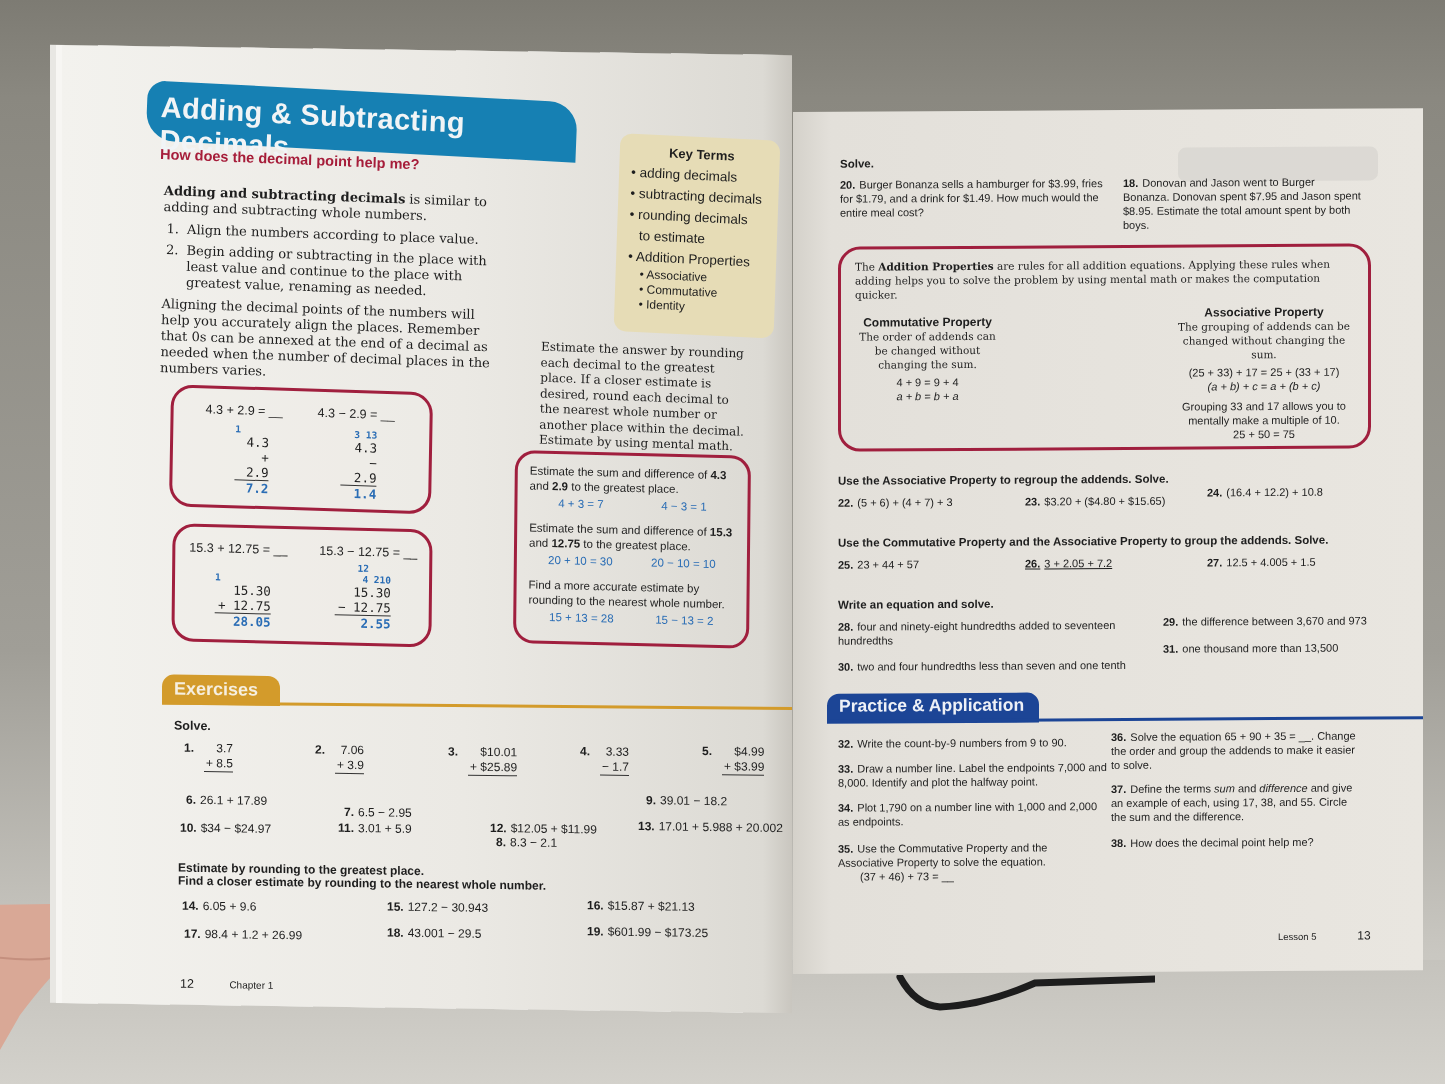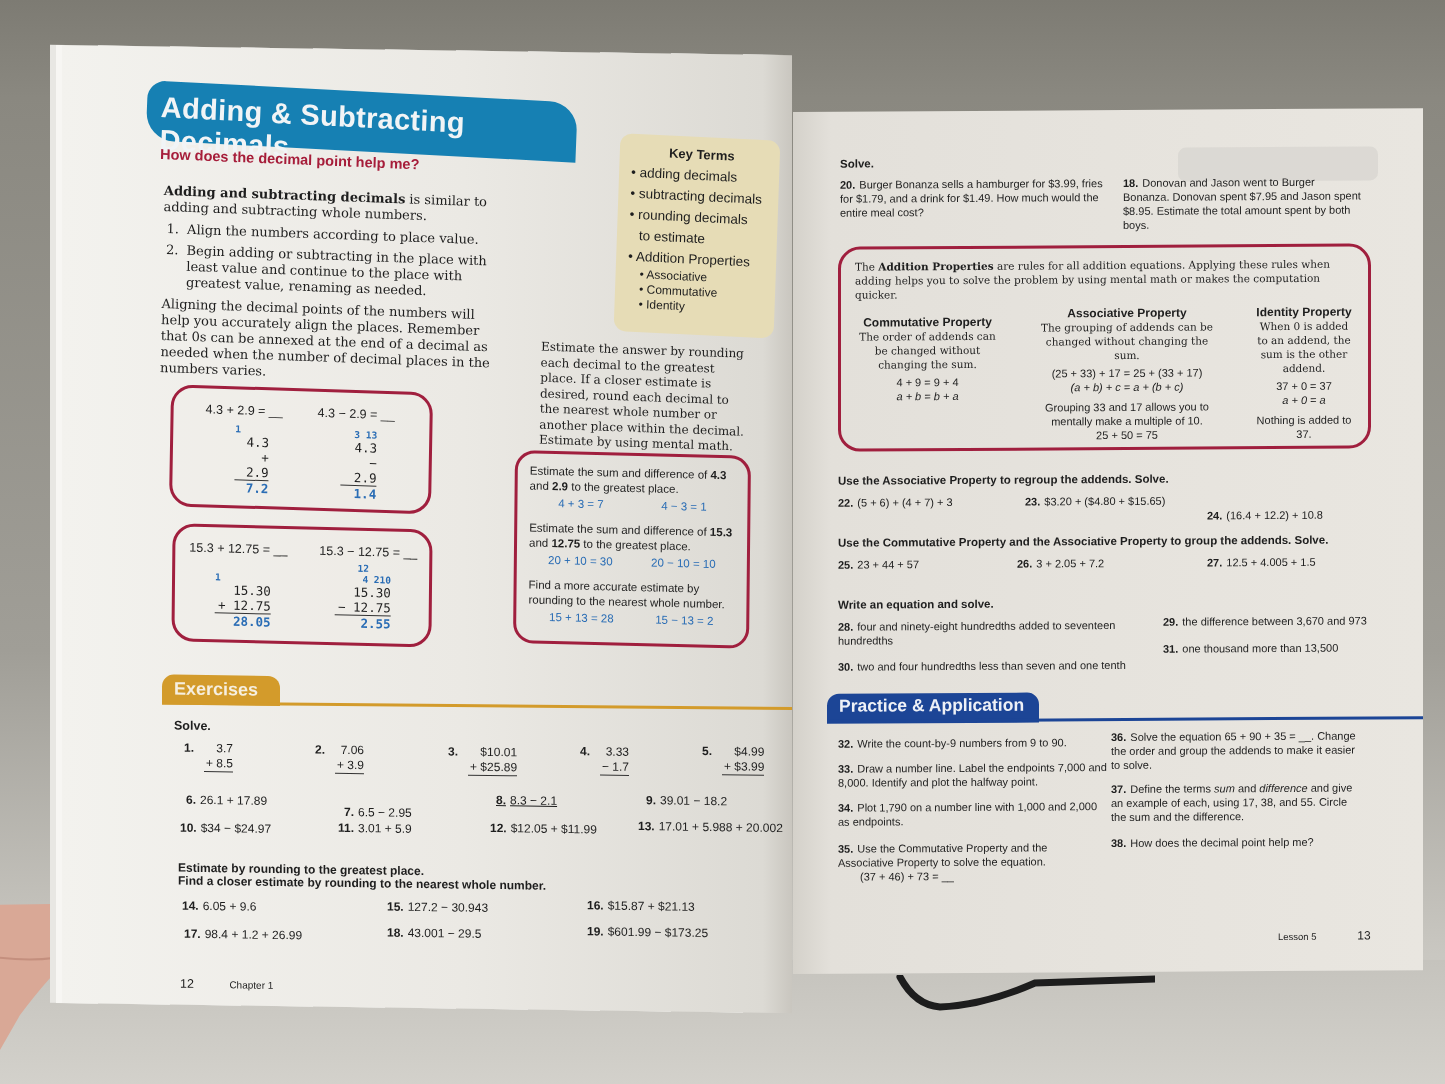--- a/index.html
+++ b/index.html
@@ -268,21 +268,21 @@
     <div class="stack" style="left:640px;top:690px;">
       <span class="n">5.</span>
       <div class="v">
           <div>$4.99</div>
           <div class="u">+ $3.99</div>
         </div>
     </div>
 
     <div class="inl" style="left:124px;top:746px;"><b>6.</b><span>26.1 + 17.89</span></div>
     <div class="inl" style="left:282px;top:744px;margin-top:12px;"><b>7.</b><span>6.5 − 2.95</span></div>
-    <div class="inl" style="left:434px;top:742px;text-decoration:underline;"><b>8.</b><span>8.3 − 2.1</span></div>
+    <div class="inl" style="left:434px;top:784px;"><b>8.</b><span>8.3 − 2.1</span></div>
     <div class="inl" style="left:584px;top:740px;"><b>9.</b><span>39.01 − 18.2</span></div>
     <div class="inl" style="left:118px;top:774px;"><b>10.</b><span>$34 − $24.97</span></div>
     <div class="inl" style="left:276px;top:772px;"><b>11.</b><span>3.01 + 5.9</span></div>
     <div class="inl" style="left:428px;top:770px;"><b>12.</b><span>$12.05 + $11.99</span></div>
     <div class="inl" style="left:576px;top:766px;"><b>13.</b><span>17.01 + 5.988 + 20.002</span></div>
 
     <div class="abs est-instr">
       <div>Estimate by rounding to the greatest place.</div>
       <div>Find a closer estimate by rounding to the nearest whole number.</div>
     </div>
@@ -323,38 +323,31 @@
         <div><i>a + b = b + a</i></div>
       </div>
       <div class="prop-col" style="width:180px;">
         <div class="ph">Associative Property</div>
         <div class="pd">The grouping of addends can be changed without changing the sum.</div>
         <div class="pe">(25 + 33) + 17 = 25 + (33 + 17)</div>
         <div><i>(a + b) + c = a + (b + c)</i></div>
         <div class="pn">Grouping 33 and 17 allows you to mentally make a multiple of 10.</div>
         <div>25 + 50 = 75</div>
       </div>
-      <div class="prop-col" style="width:100px;">
-        <div class="ph">Identity Property</div>
-        <div class="pd">When 0 is added to an addend, the sum is the other addend.</div>
-        <div class="pe">37 + 0 = 37</div>
-        <div><i>a + 0 = a</i></div>
-        <div class="pn">Nothing is added to 37.</div>
-      </div>
     </div>
   </div>
 
   <div class="abs sec-title" style="left:45px;top:362px;">Use the Associative Property to regroup the addends. Solve.</div>
   <div class="prob" style="left:45px;top:384px;"><b>22.</b><span>(5 + 6) + (4 + 7) + 3</span></div>
   <div class="prob" style="left:232px;top:384px;"><b>23.</b><span>$3.20 + ($4.80 + $15.65)</span></div>
-  <div class="prob" style="left:414px;top:399px;text-align:right;"><b>24.</b><span>(16.4 + 12.2) + 10.8</span></div>
+  <div class="prob" style="left:414px;top:376px;text-align:right;"><b>24.</b><span>(16.4 + 12.2) + 10.8</span></div>
 
   <div class="abs sec-title" style="left:45px;top:424px;">Use the Commutative Property and the Associative Property to group the addends. Solve.</div>
   <div class="prob" style="left:45px;top:446px;"><b>25.</b><span>23 + 44 + 57</span></div>
-  <div class="prob" style="left:224px;top:446px;"><b>26.</b><span>3 + 2.05 + 7.2</span></div>
+  <div class="prob" style="left:232px;top:446px;text-decoration:underline;"><b>26.</b><span>3 + 2.05 + 7.2</span></div>
   <div class="prob" style="left:414px;top:446px;"><b>27.</b><span>12.5 + 4.005 + 1.5</span></div>
 
   <div class="abs sec-title" style="left:45px;top:486px;">Write an equation and solve.</div>
   <div class="prob" style="left:45px;top:508px;width:300px;"><b>28.</b><span>four and ninety-eight hundredths added to seventeen hundredths</span></div>
   <div class="prob" style="left:370px;top:505px;"><b>29.</b><span>the difference between 3,670 and 973</span></div>
   <div class="prob" style="left:45px;top:548px;"><b>30.</b><span>two and four hundredths less than seven and one tenth</span></div>
   <div class="prob" style="left:370px;top:532px;"><b>31.</b><span>one thousand more than 13,500</span></div>
 
   <div class="abs pa-header">Practice &amp; Application</div>
   <div class="abs pa-rule"></div>

